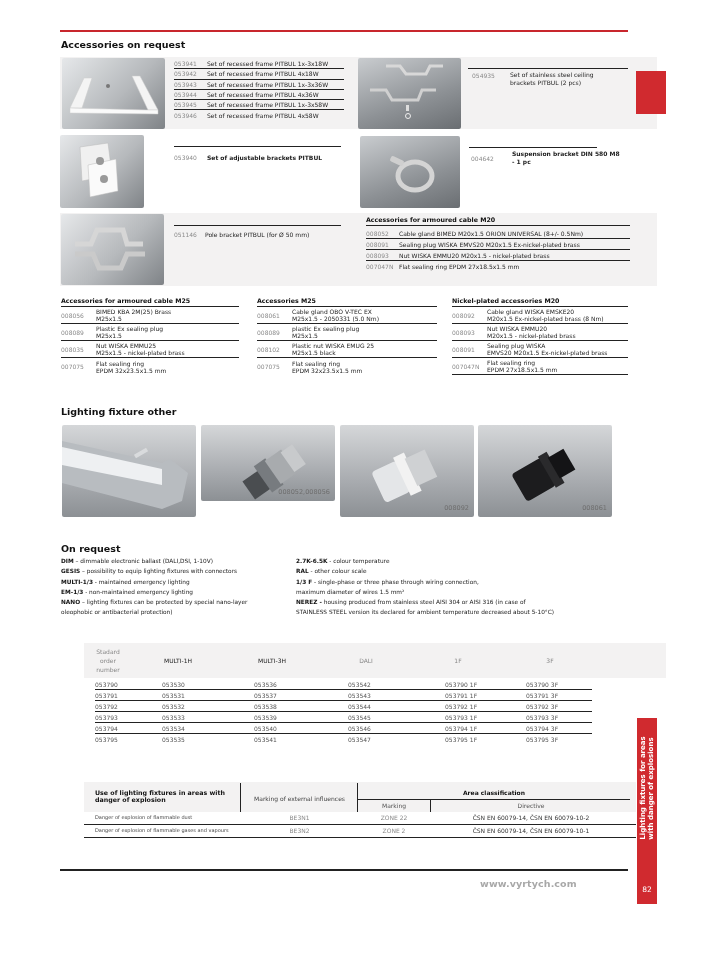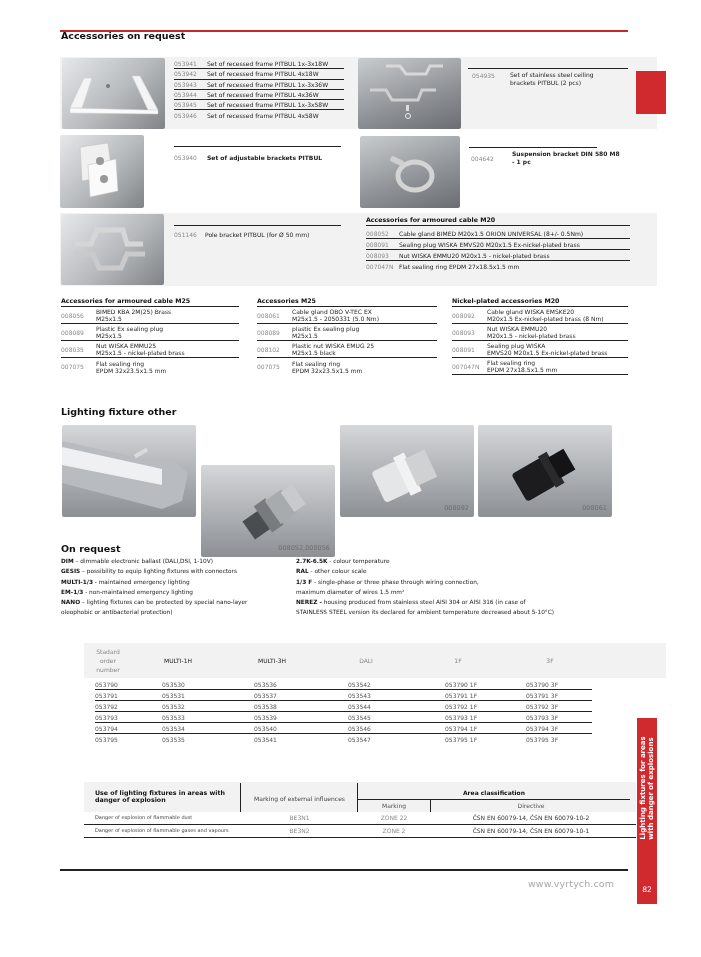--- a/index.html
+++ b/index.html
@@ -31,28 +31,28 @@
 
   .req { font-family: "DejaVu Sans", sans-serif; font-size: 5.8px; line-height: 10.3px; color: #222; }
   .req b { font-weight: bold; color: #111; }
   .order-head { background: #f3f2f2; }
   .order-head .cell { position: absolute; text-align: center; font-size: 6px; }
   .rule { position: absolute; height: 1px; background: #222; }
 
   .side-tab { left: 637px; top: 718px; width: 20px; height: 186px; background: #d02a2f; }
   .side-tab .vt { position: absolute; left: 50%; top: 70px; transform: translate(-50%,-50%) rotate(-90deg); white-space: nowrap; color: #fff; font-weight: bold; font-size: 7px; line-height: 8px; text-align: left; }
   .side-tab .pg { position: absolute; left: 0; width: 100%; bottom: 10px; text-align: center; color: #fff; font-size: 7.5px; }
-  .url { left: 528px; top: 878px; font-weight: normal; font-size: 9.5px; color: #a8a8a8; letter-spacing: 0.1px; }
+  .url { left: 480px; top: 878px; font-weight: bold; font-size: 9.5px; color: #a8a8a8; letter-spacing: 0.1px; }
   .bottom-rule { left: 60px; top: 869px; width: 568px; height: 1.5px; background: #222; }
 </style>
 </head>
 <body>
 
 <div class="abs top-rule"></div>
-<div class="abs h2" style="left:61px; top:30px;">Accessories on request</div>
+<div class="abs h2" style="left:61px; top:39px;">Accessories on request</div>
 
 <div class="abs band" style="left:60px; top:57px; width:597px; height:72px;"></div>
 <div class="abs photo" style="left:62px; top:58px; width:103px; height:71px;">
   <svg width="103" height="71" viewBox="0 0 103 71">
     <polygon points="8,50 22,20 30,20 20,50" fill="#f4f4f4" stroke="#ccc" stroke-width="0.5"></polygon>
     <polygon points="70,18 78,18 96,52 86,52" fill="#f4f4f4" stroke="#ccc" stroke-width="0.5"></polygon>
     <polygon points="8,50 86,52 96,52 96,56 8,55" fill="#fafafa" stroke="#ccc" stroke-width="0.5"></polygon>
     <circle cx="46" cy="28" r="2" fill="#777"></circle>
   </svg>
 </div>
@@ -252,21 +252,21 @@
 </div>
 
 <div class="abs h2" style="left:61px; top:406px;">Lighting fixture other</div>
 <div class="abs detail-photo" style="left:62px; top:425px; width:134px; height:92px;">
   <svg width="134" height="92" viewBox="0 0 134 92">
     <polygon points="0,16 100,38 108,34 126,48 120,76 100,84 0,58" fill="#b8bcc0"></polygon>
     <polygon points="0,22 100,44 100,60 0,40" fill="#eef0f2"></polygon>
     <rect x="72" y="26" width="14" height="4" fill="#d9dbdd" transform="rotate(-30 79 28)"></rect>
   </svg>
 </div>
-<div class="abs detail-photo" style="left:201px; top:425px; width:134px; height:92px;margin-top:40px;">
+<div class="abs detail-photo" style="left:201px; top:425px; width:134px; height:76px;">
   <svg width="134" height="92" viewBox="0 0 134 92">
     <g transform="rotate(-35 67 46)">
       <rect x="40" y="40" width="20" height="22" fill="#4a4d50"></rect>
       <rect x="58" y="34" width="14" height="32" fill="#777b7f"></rect>
       <rect x="70" y="36" width="20" height="28" fill="#a8abae"></rect>
       <rect x="88" y="38" width="14" height="24" fill="#c8cacc"></rect>
     </g>
   </svg>
   <span class="detail-cap">008052,008056</span>
 </div>

